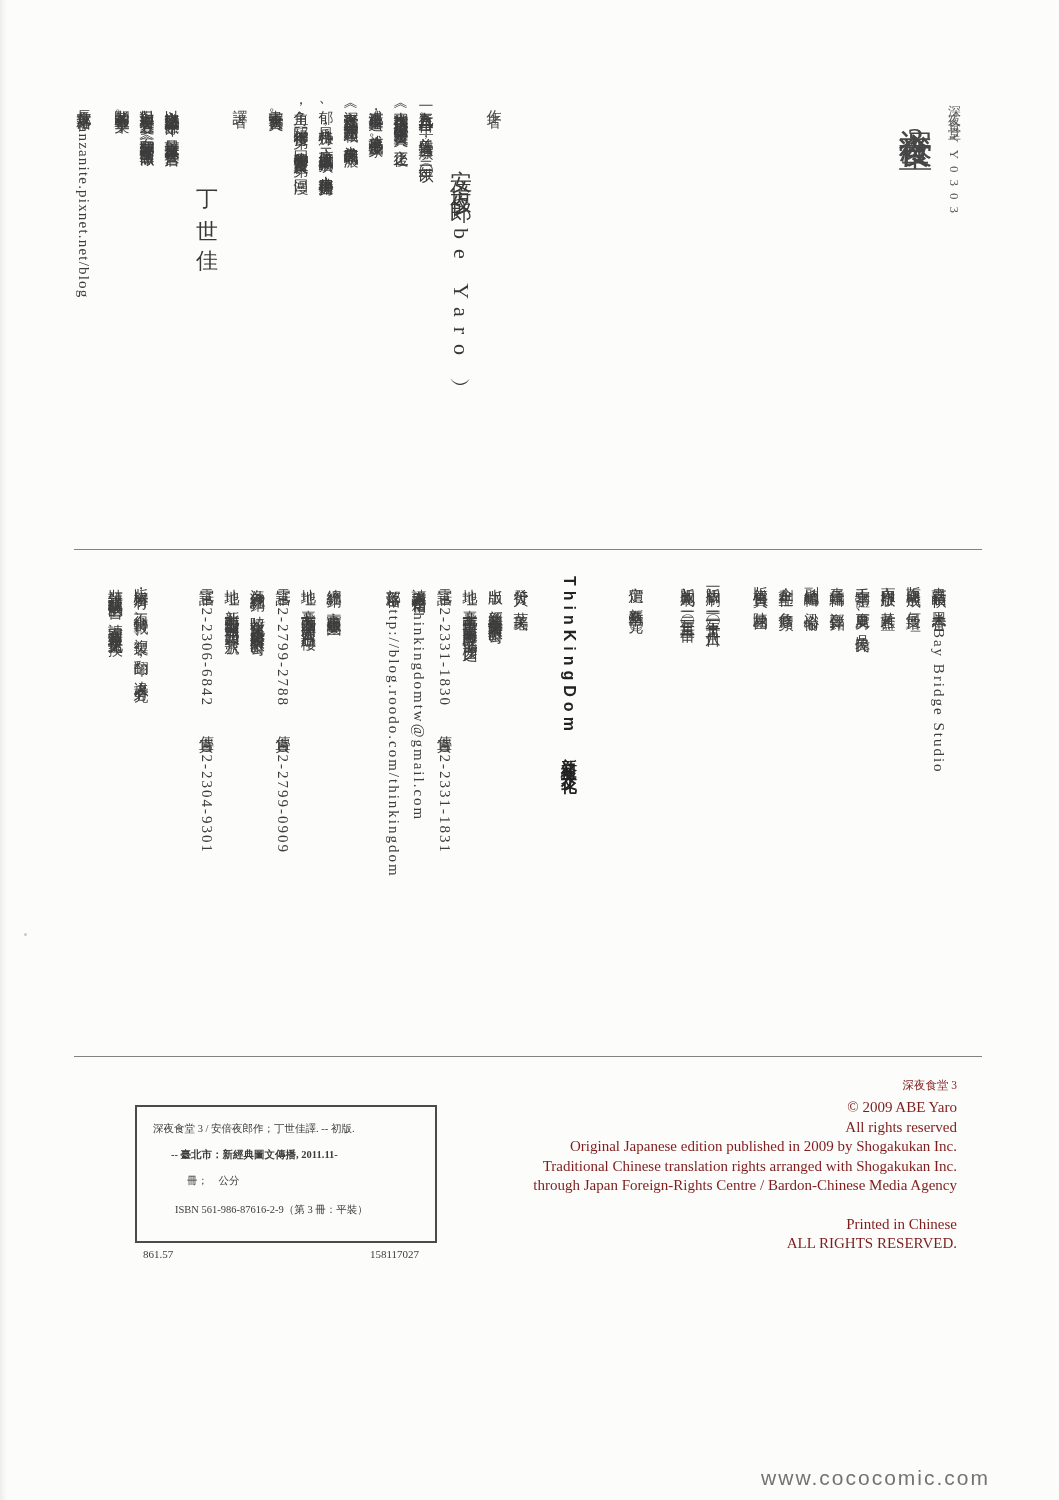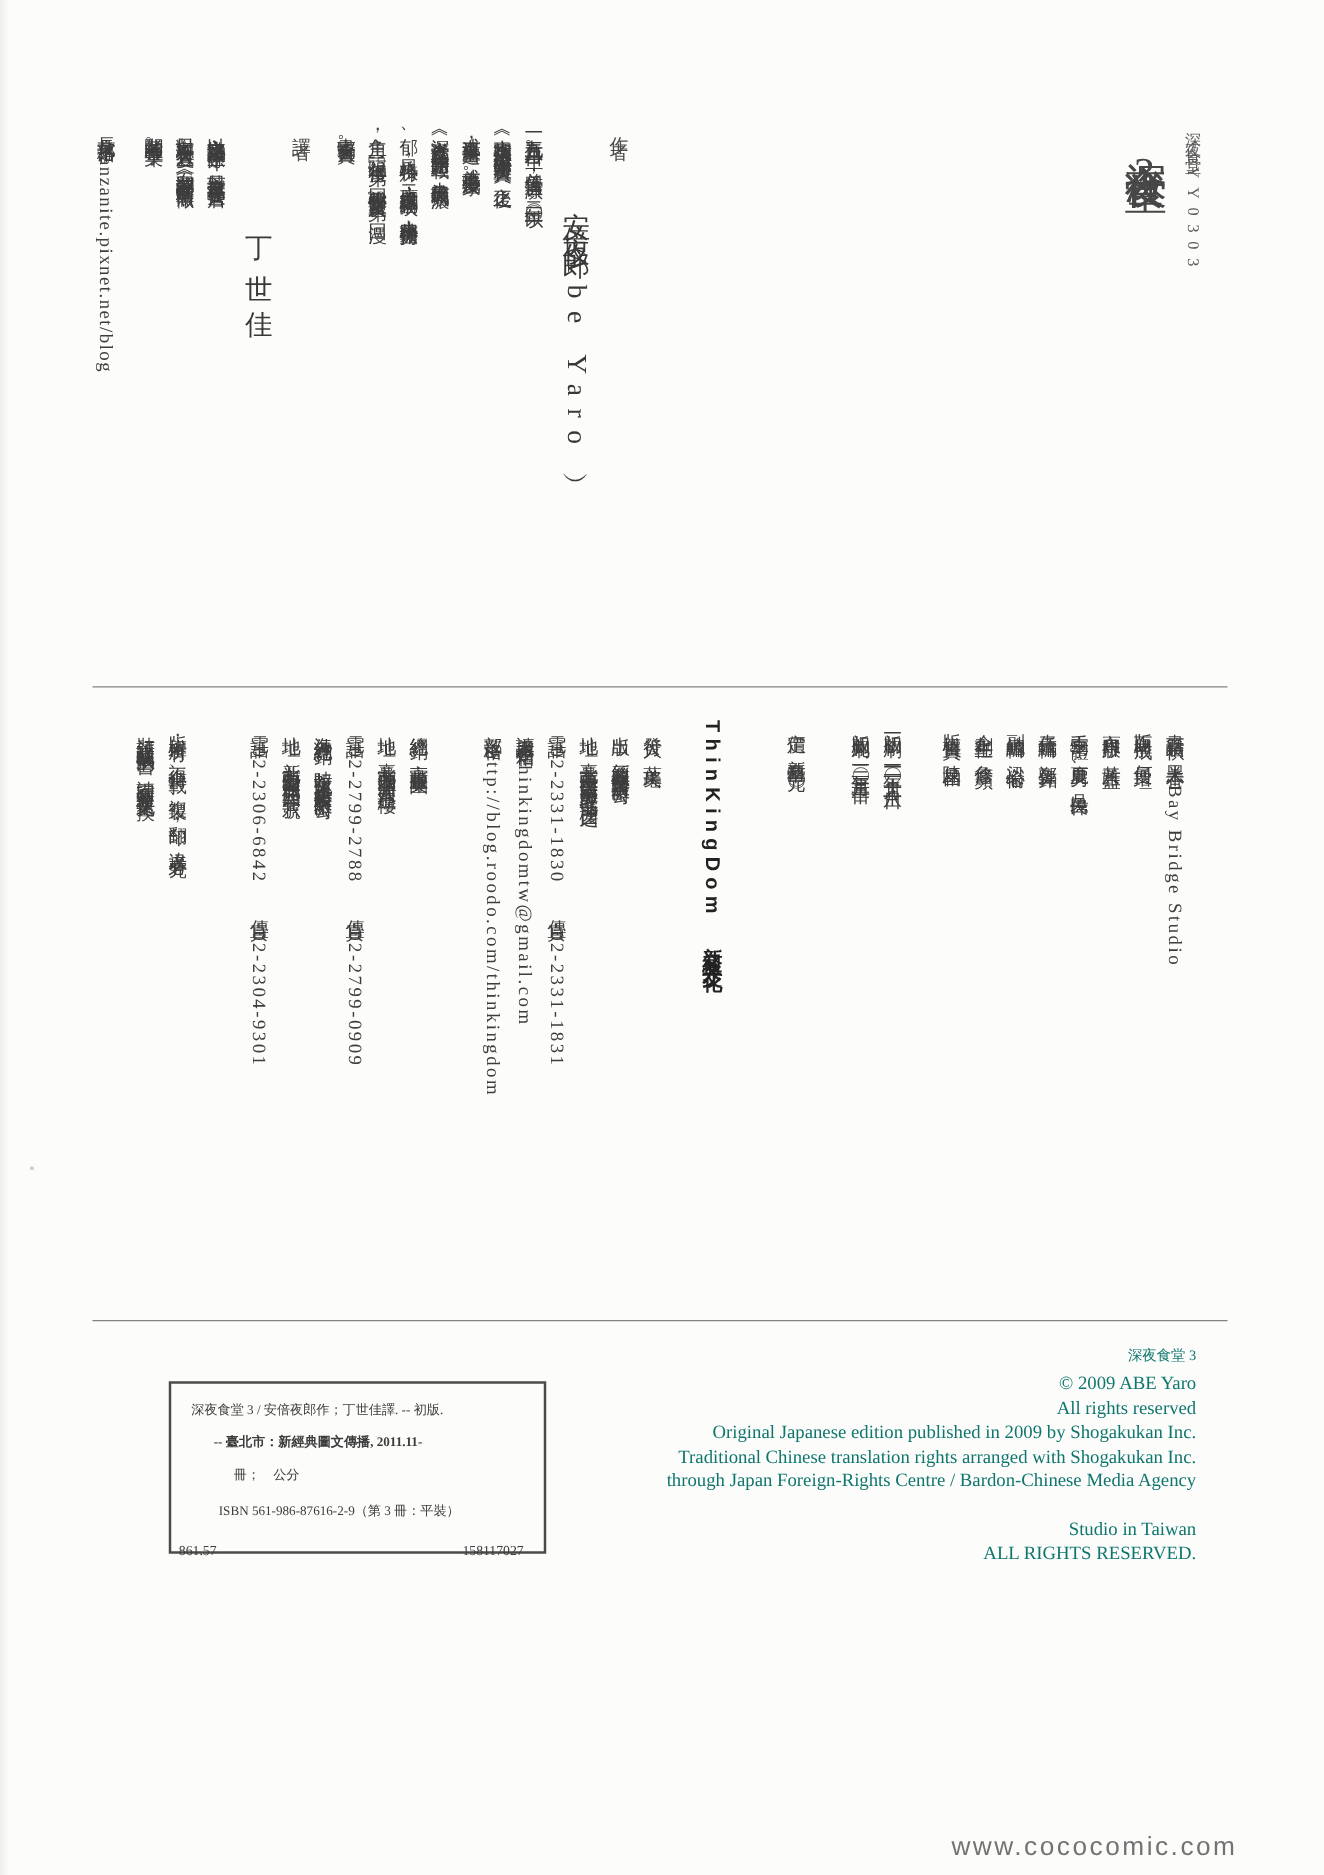--- a/index.html
+++ b/index.html
@@ -60,24 +60,24 @@
   
   .cip {
     position:absolute; left:135px; top:1105px; width:302px; height:138px;
     border:2px solid #4b4b4b; padding:9px 6px 6px 16px;
     font-size:10.5px; color:#3c3c3c;
   }
   .cip-line { line-height:26px; white-space:nowrap; }
   .cip-line:nth-child(2) { padding-left:18px;font-weight:bold; }
   .cip-line:nth-child(3) { padding-left:34px; }
   .cip-line:nth-child(4) { padding-left:22px; margin-top:3px; }
-  .cip-bottom { display:flex; justify-content:space-between; margin-top:12px; margin-left:-10px; padding-right:10px; font-size:11px; }
-
-  
-  .copyright { position:absolute; top:1076px; right:102px; text-align:right; color:#0f766e; }
+  .cip-bottom { display:flex; justify-content:space-between; margin-top:25px; margin-left:-10px; padding-right:10px; font-size:11px; }
+
+  
+  .copyright { position:absolute; top:1076px; right:102px; text-align:right; color:#7f1d1d; }
   .c-title { font-size:11.5px; line-height:19px; margin-bottom:3px; }
   .c-line  { font-size:15px;  line-height:19.5px; }
   .c-footer { margin-top:19px; }
 
   
   .watermark {
     position:absolute; right:69px; bottom:10px;
     font-family:"Liberation Sans","DejaVu Sans",sans-serif;
     font-size:21px; letter-spacing:2px; color:#737373;
   }
@@ -183,21 +183,21 @@
   <div class="copyright">
     <p class="c-title">深夜食堂 3</p>
     <div>
         <p class="c-line">© 2009 ABE Yaro</p>
         <p class="c-line">All rights reserved</p>
         <p class="c-line">Original Japanese edition published in 2009 by Shogakukan Inc.</p>
         <p class="c-line">Traditional Chinese translation rights arranged with Shogakukan Inc.</p>
         <p class="c-line">through Japan Foreign-Rights Centre / Bardon-Chinese Media Agency</p>
       </div>
     <div class="c-footer">
-        <p class="c-line">Studio in Taiwan</p>
+        <p class="c-line">Printed in Chinese</p>
         <p class="c-line">ALL RIGHTS RESERVED.</p>
       </div>
   </div>
 
   <div class="watermark">www.cococomic.com</div>
 
   <div class="speck s1"></div>
 </div>
 
 </body></html>

